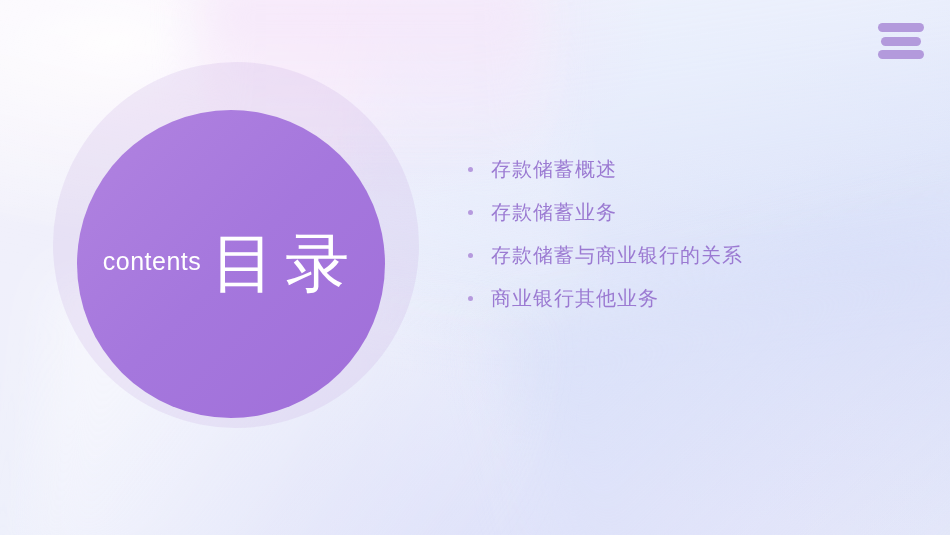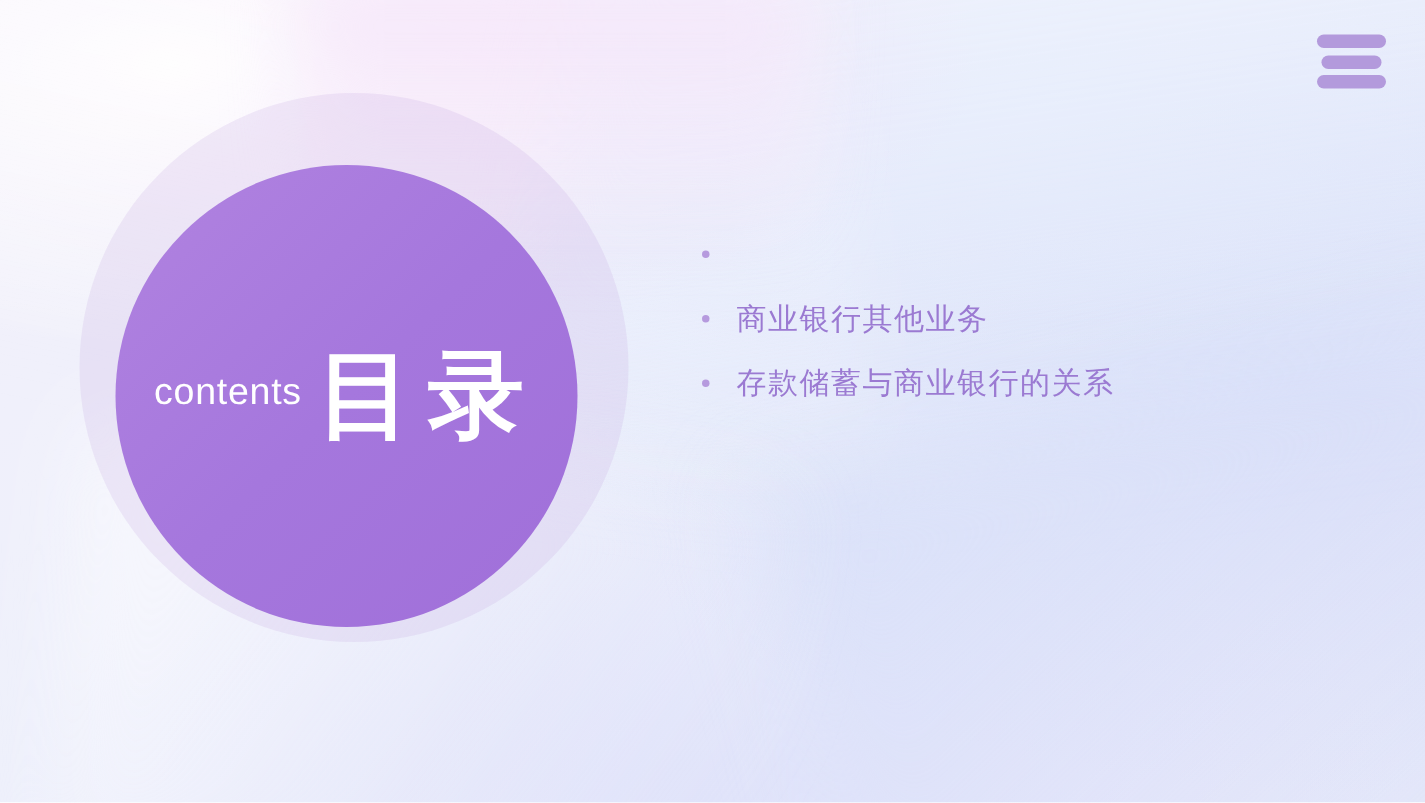--- a/index.html
+++ b/index.html
@@ -116,21 +116,21 @@
   .label-contents {
     color: #ffffff;
     font-size: 25px;
     letter-spacing: 0.5px;
     margin-bottom: 6px;
     font-weight: 400;
   }
   .label-title {
     color: #ffffff;
     font-size: 64px;
-    font-weight: 700;
+    font-weight: 400;
     letter-spacing: 10px;
     margin-left: 10px;
     line-height: 1.05;
   }
 
   
   #toc-list {
     position: absolute;
     left: 468px;
     top: 148px;
@@ -180,24 +180,29 @@
   <div class="outer-ring"></div>
 
   <div class="inner-circle">
     <div class="label-contents">contents</div>
     <div class="label-title">目录</div>
   </div>
 
   <ul id="toc-list">
     <li>
       <span class="bullet"></span>
+      <span class="item-text">存款储蓄概述</span>
+    </li>
+    <li>
+      <span class="bullet"></span>
+      <span class="item-text">存款储蓄业务</span>
+    </li>
+    <li>
+      <span class="bullet"></span>
+      <span class="item-text">存款储蓄与商业银行的关系</span>
     </li>
     <li>
       <span class="bullet"></span>
       <span class="item-text">商业银行其他业务</span>
     </li>
-    <li>
-      <span class="bullet"></span>
-      <span class="item-text">存款储蓄与商业银行的关系</span>
-    </li>
   </ul>
 
 </div>
 
 </body></html>

